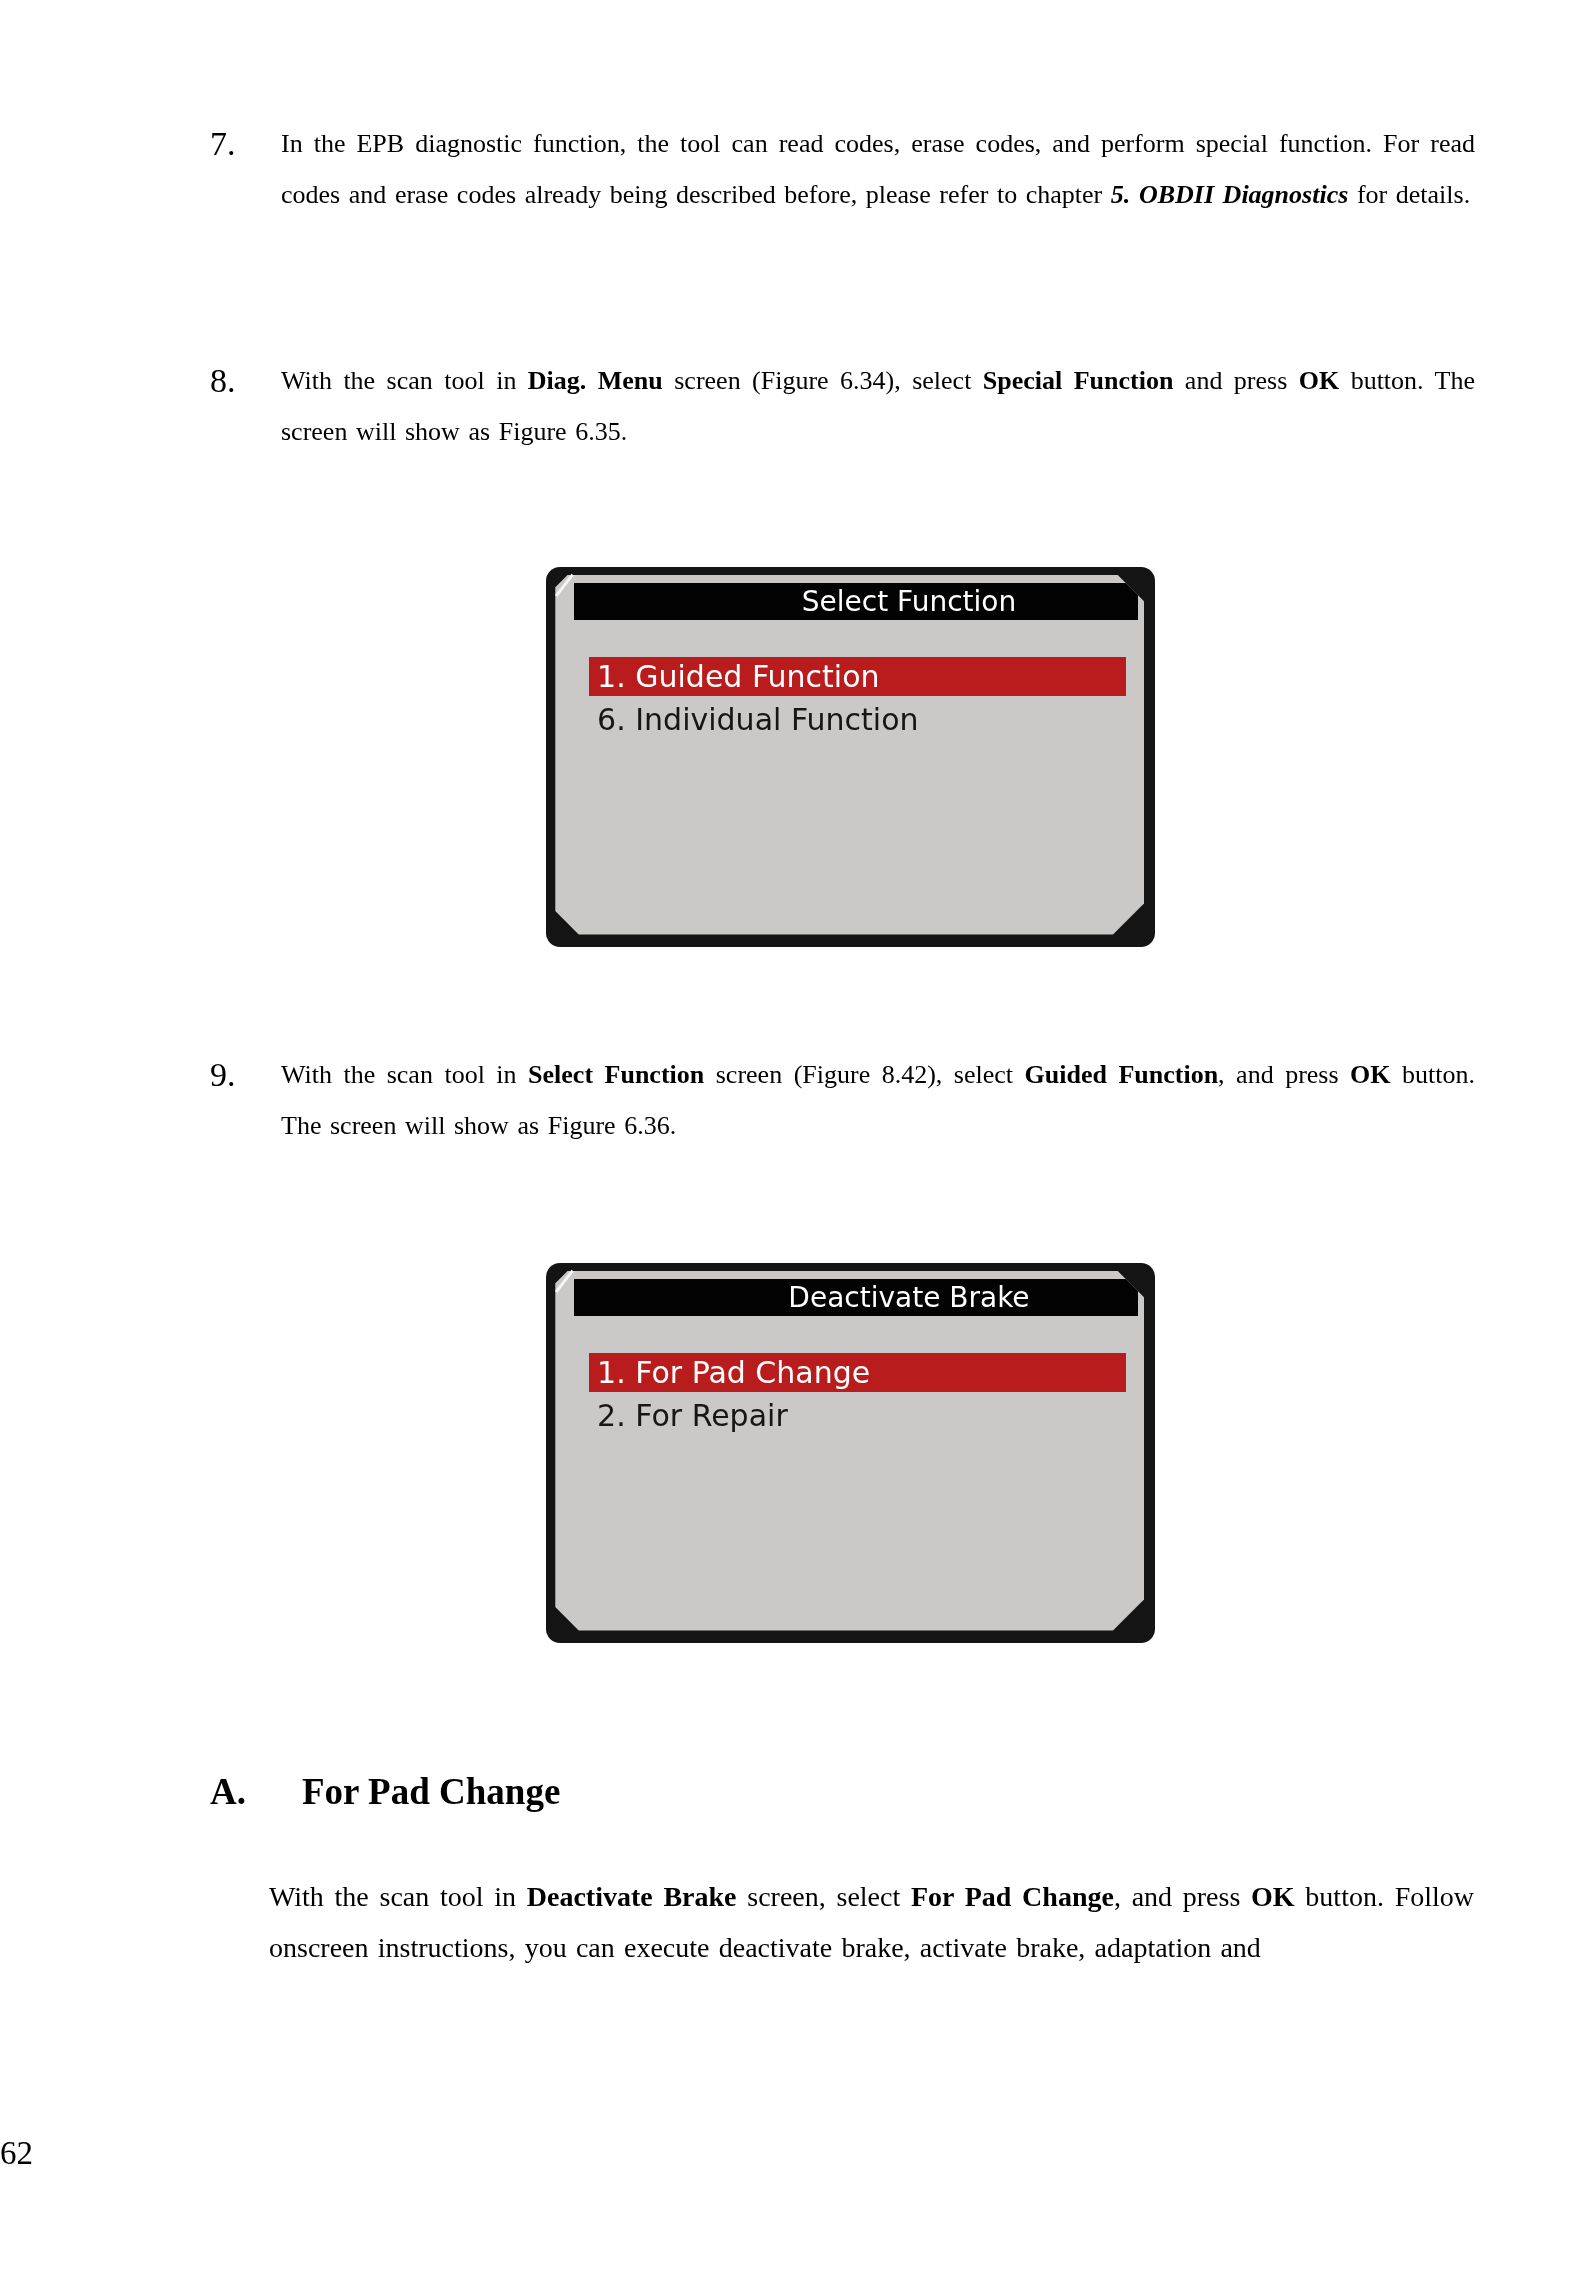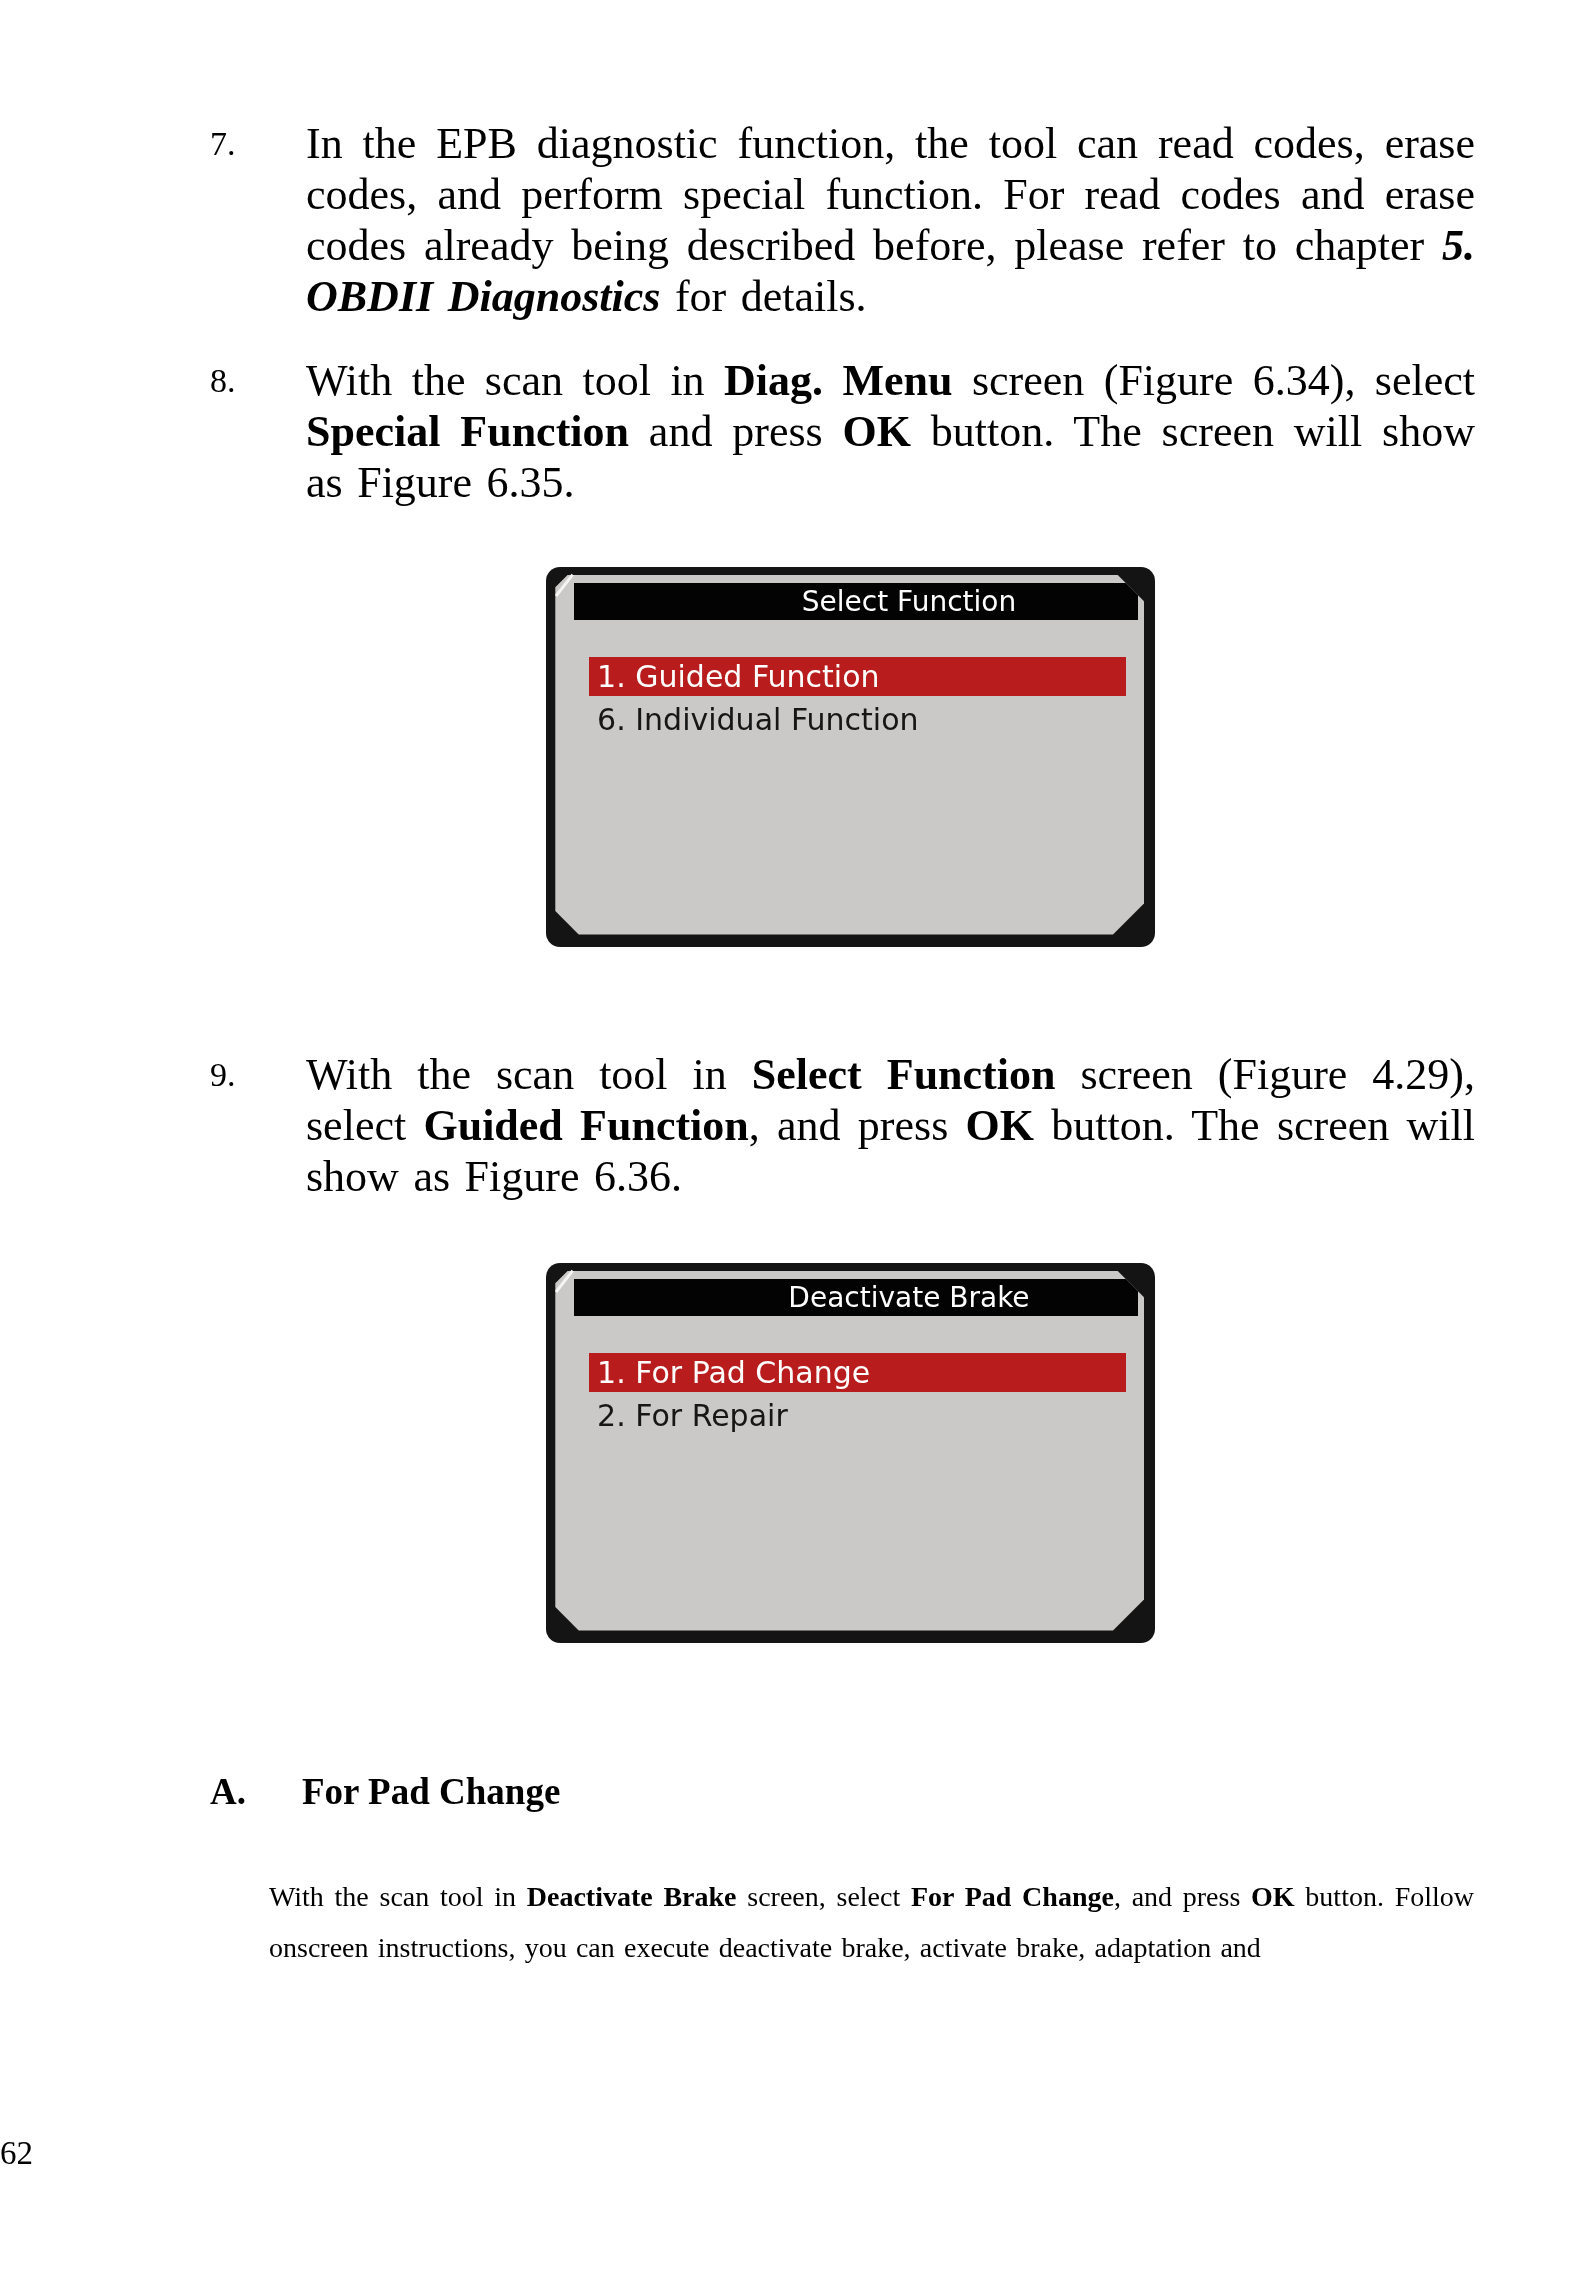--- a/index.html
+++ b/index.html
@@ -12,22 +12,22 @@
   }
   .page { position: absolute; inset: 0; background: #ffffff; overflow: hidden; }
 
   
   .li { position: absolute; left: 210px; width: 1265px; }
   .li .num {
     position: absolute; left: 0; top: 0;
     font-size: 34px; line-height: 51px;
   }
   .li .li-body {
-    margin-left: 96px;
-    font-size: 44px; line-height: 51px;
+    margin-left: 71px;
+    font-size: 26px; line-height: 51px;
     text-align: justify; word-spacing: 0.08em;
   }
   .li .li-body b { font-weight: bold; }
   .bi { font-weight: bold; font-style: italic; }
 
   
   .screen {
     position: absolute; left: 546px; width: 609px; height: 380px;
     background: #141414; border-radius: 14px;
   }
@@ -109,21 +109,21 @@
         <span>Select Function</span>
       </div>
       <div class="mrow sel row1">1. Guided Function</div>
       <div class="mrow plain row2">6. Individual Function</div>
     </div>
   </div>
 
 
   <div class="li" style="top:1049px">
     <span class="num">9.</span>
-    <div class="li-body"><span>With the scan tool in </span><b>Select Function</b><span> screen (Figure 4.29), select </span><b>Guided Function</b><span>, and press </span><b>OK</b><span> button. The screen will show as Figure 6.36.</span></div>
+    <div class="li-body"><span>With the scan tool in </span><b>Select Function</b><span> screen (Figure 8.42), select </span><b>Guided Function</b><span>, and press </span><b>OK</b><span> button. The screen will show as Figure 6.36.</span></div>
   </div>
 
   <div class="screen" style="top:1263px">
     <div class="slash"></div>
     <div class="lcd">
       <div class="titlebar">
         <span>Deactivate Brake</span>
       </div>
       <div class="mrow sel row1">1. For Pad Change</div>
       <div class="mrow plain row2">2. For Repair</div>

